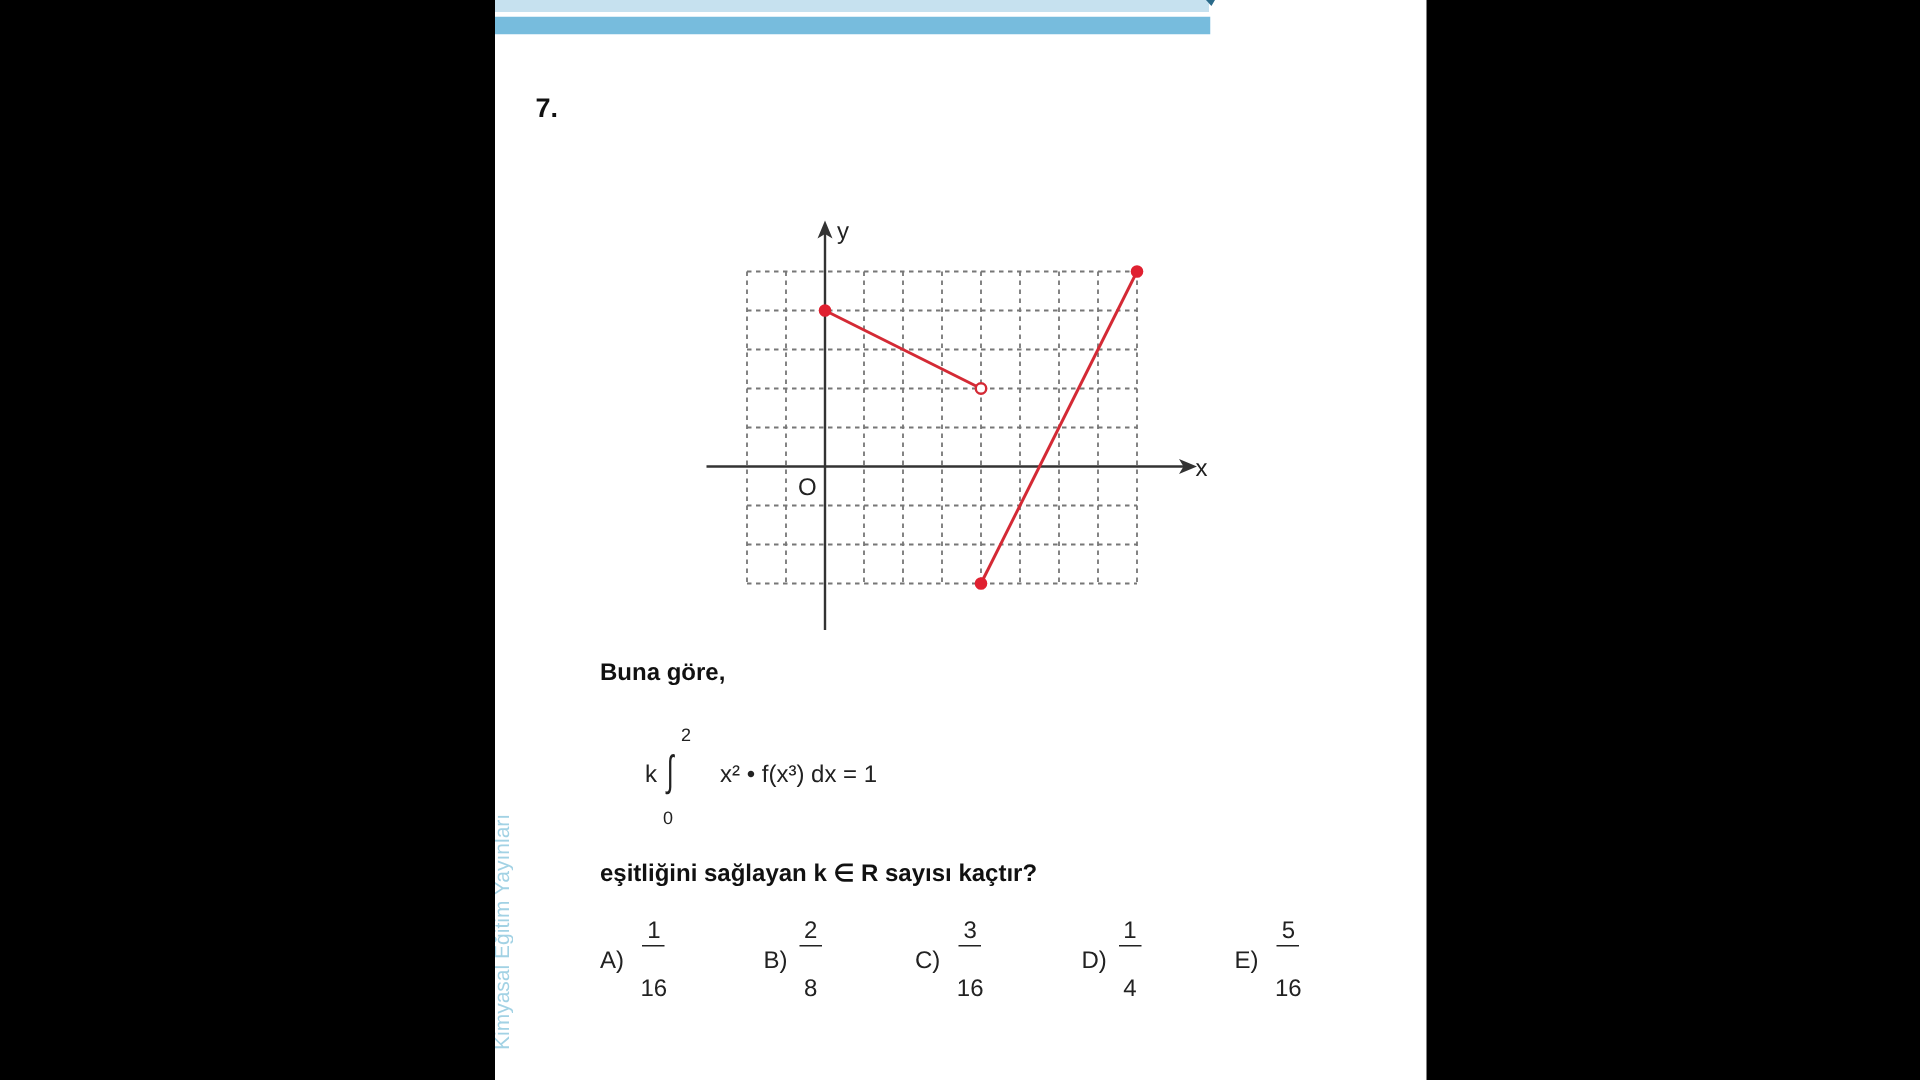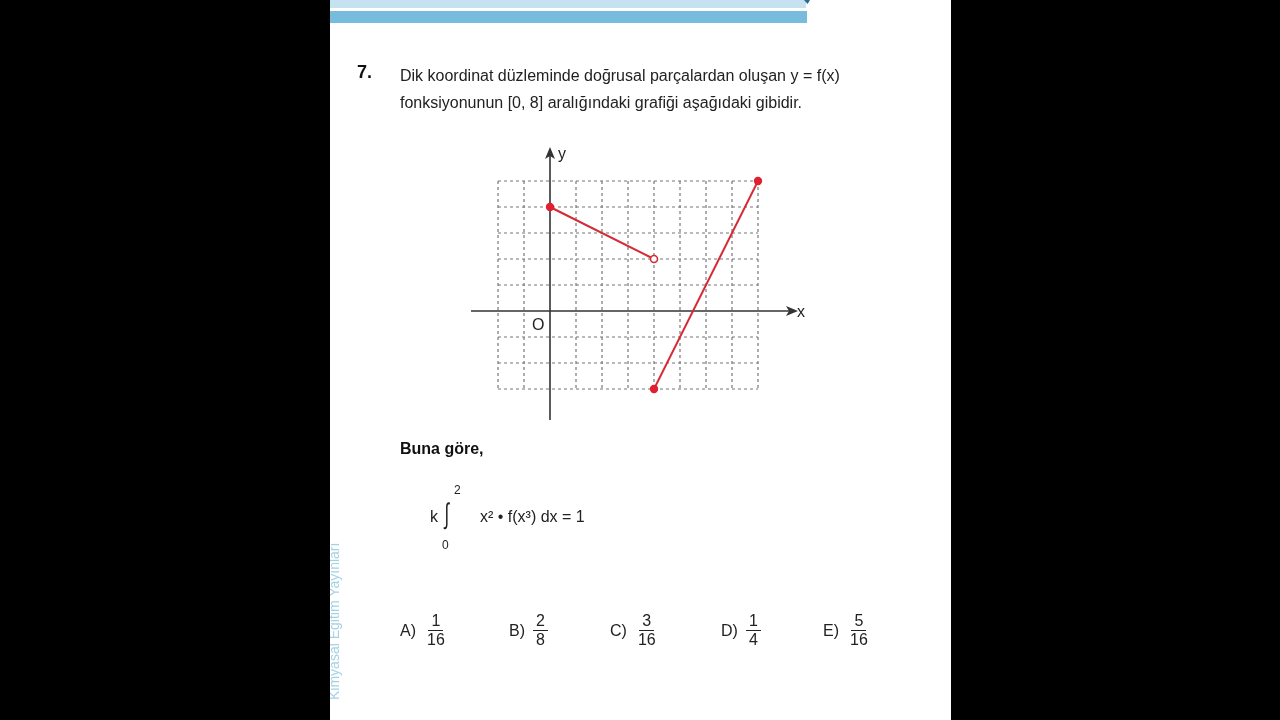--- a/index.html
+++ b/index.html
@@ -19,34 +19,33 @@
   .formula .int { position:absolute; left:13px; top:18px; font-size:28px; font-style:italic; transform:scaleX(0.6); }
   .formula .upper { position:absolute; left:24px; top:3px; font-size:12px; }
   .formula .lower { position:absolute; left:12px; top:58px; font-size:12px; }
   .formula .body { position:absolute; left:50px; top:28px; white-space:nowrap; }
   .question { position:absolute; left:70px; top:572px; }
   .choices { position:absolute; left:70px; top:612px; width:520px; height:50px; }
   .choice { position:absolute; top:0; display:flex; align-items:center; font-size:16px; color:#222; }
   .choice .lbl { margin-right:8px; }
   .frac { display:inline-flex; flex-direction:column; align-items:center; font-size:16px; line-height:18px; }
   .frac .num { padding:0 3px; border-bottom:1.3px solid #222; }
-  .frac .den { padding:0 3px; }
+  .frac .den { padding:0 3px;margin-top:20px; }
 </style>
 </head>
 <body>
 
 <div class="page">
   <div class="band-light"></div>
   <div class="band-dark"></div>
   <div class="band-tip"></div>
 
   <div class="watermark">Kimyasal Eğitim Yayınları</div>
 
   <div class="qnum">7.</div>
-  <div class="qtext">Dik koordinat düzleminde doğrusal parçalardan oluşan y = f(x) fonksiyonunun [0, 8] aralığındaki grafiği aşağıdaki gibidir.</div>
 
   <svg class="graph" width="360" height="290" viewBox="130 140 360 290">
 
     <g stroke="#777" stroke-width="1.2" stroke-dasharray="3,3" fill="none">
       <line x1="168" y1="181" x2="428" y2="181"></line>
       <line x1="168" y1="207" x2="428" y2="207"></line>
       <line x1="168" y1="233" x2="428" y2="233"></line>
       <line x1="168" y1="259" x2="428" y2="259"></line>
       <line x1="168" y1="285" x2="428" y2="285"></line>
       <line x1="168" y1="337" x2="428" y2="337"></line>
@@ -85,20 +84,21 @@
   <div class="buna bold">Buna göre,</div>
 
   <div class="formula">
     <span class="k">k</span>
     <span class="int">∫</span>
     <span class="upper">2</span>
     <span class="lower">0</span>
     <span class="body">x² • f(x³) dx = 1</span>
   </div>
 
+  <div class="question bold">eşitliğini sağlayan k ∈ R sayısı kaçtır?</div>
 
   <div class="choices">
     <div class="choice" style="left:0;">
       <span class="lbl">A)</span>
       <span class="frac">
         <span class="num">1</span>
         <span class="den">16</span>
       </span>
     </div>
     <div class="choice" style="left:109px;">

